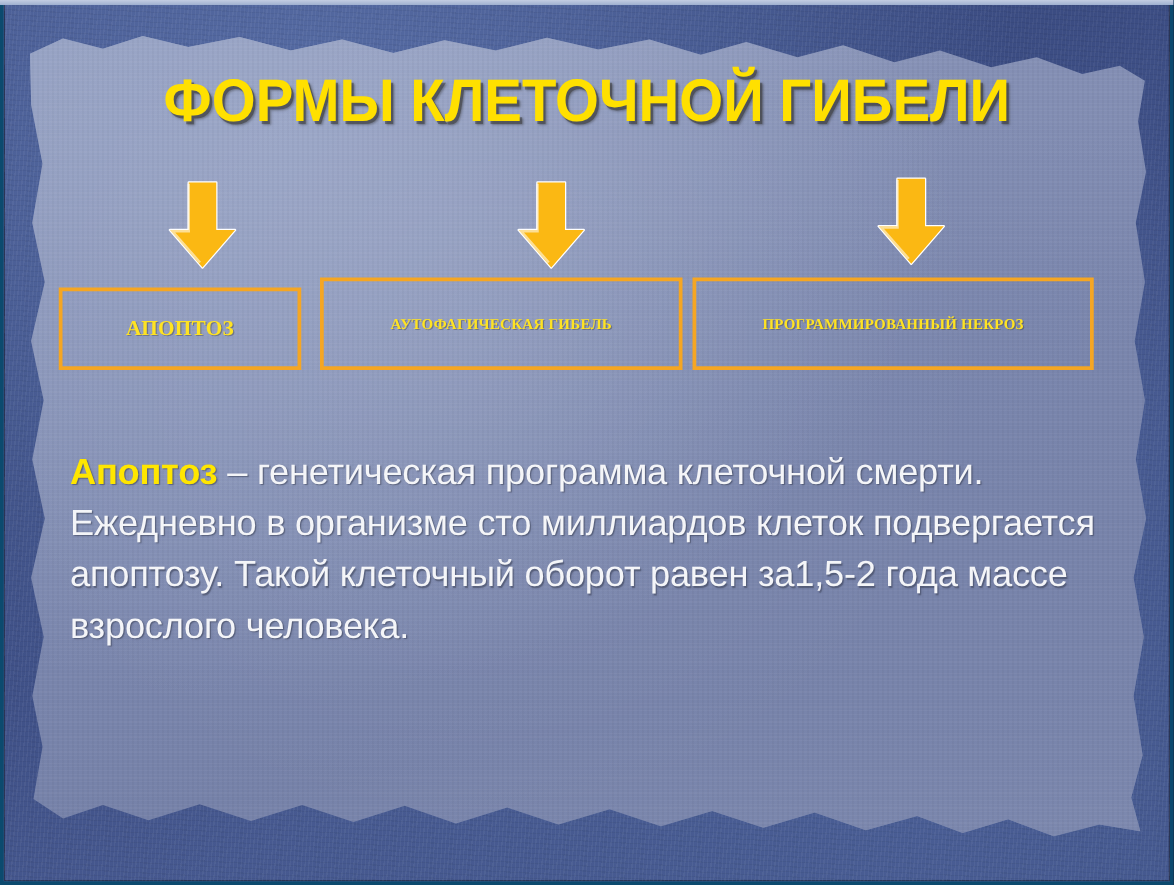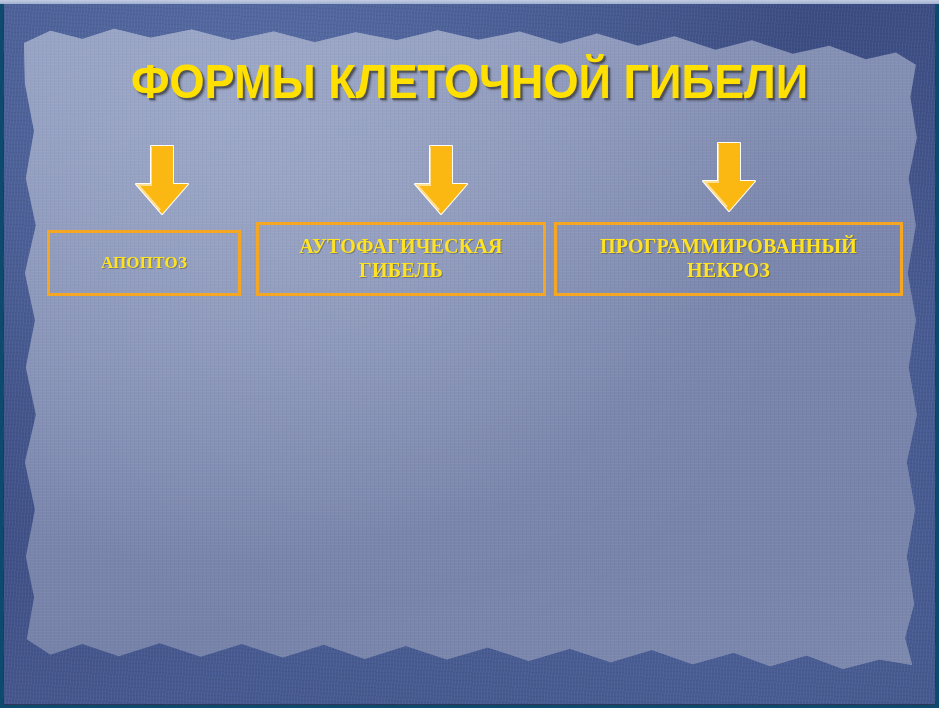--- a/index.html
+++ b/index.html
@@ -140,21 +140,21 @@
   }
   .box-label {
     font-family: "Liberation Serif", serif;
     font-weight: bold;
     font-size: 17px;
     line-height: 1.18;
     color: #FFE322;
     text-shadow: 1px 1px 0 rgba(70,70,70,.45);
     letter-spacing: .2px;
   }
-  .box-label.small { font-size: 20px; }
+  .box-label.small { font-size: 12px; }
 
   
   .body-text {
     position: absolute;
     left: 56px;
     top: 358px;
     width: 850px;
     font-family: "Liberation Sans Narrow", "Liberation Sans", sans-serif;
     font-size: 29px;
     line-height: 41px;
@@ -206,19 +206,23 @@
     </div>
 
     <div class="box" style="left:47px; top:230px; width:194px; height:66px;">
       <span class="box-label">АПОПТОЗ</span>
     </div>
 
     <div class="box" style="left:256px; top:222px; width:290px; height:74px;">
       <span class="box-label small">АУТОФАГИЧЕСКАЯ ГИБЕЛЬ</span>
     </div>
 
-    <div class="box" style="left:554px; top:222px; width:349px; height:74px;">
+    <div class="box" style="left:554px; top:222px; width:321px; height:74px;">
       <span class="box-label small">ПРОГРАММИРОВАННЫЙ НЕКРОЗ</span>
     </div>
 
+    <div class="body-text">
+      <p><span class="hl">Апоптоз</span><span> – генетическая программа клеточной смерти.</span></p>
+      <p>Ежедневно в организме сто миллиардов клеток подвергается апоптозу. Такой клеточный оборот равен за1,5-2 года массе взрослого человека.</p>
+    </div>
 
   </div>
 </div>
 
 </body></html>

